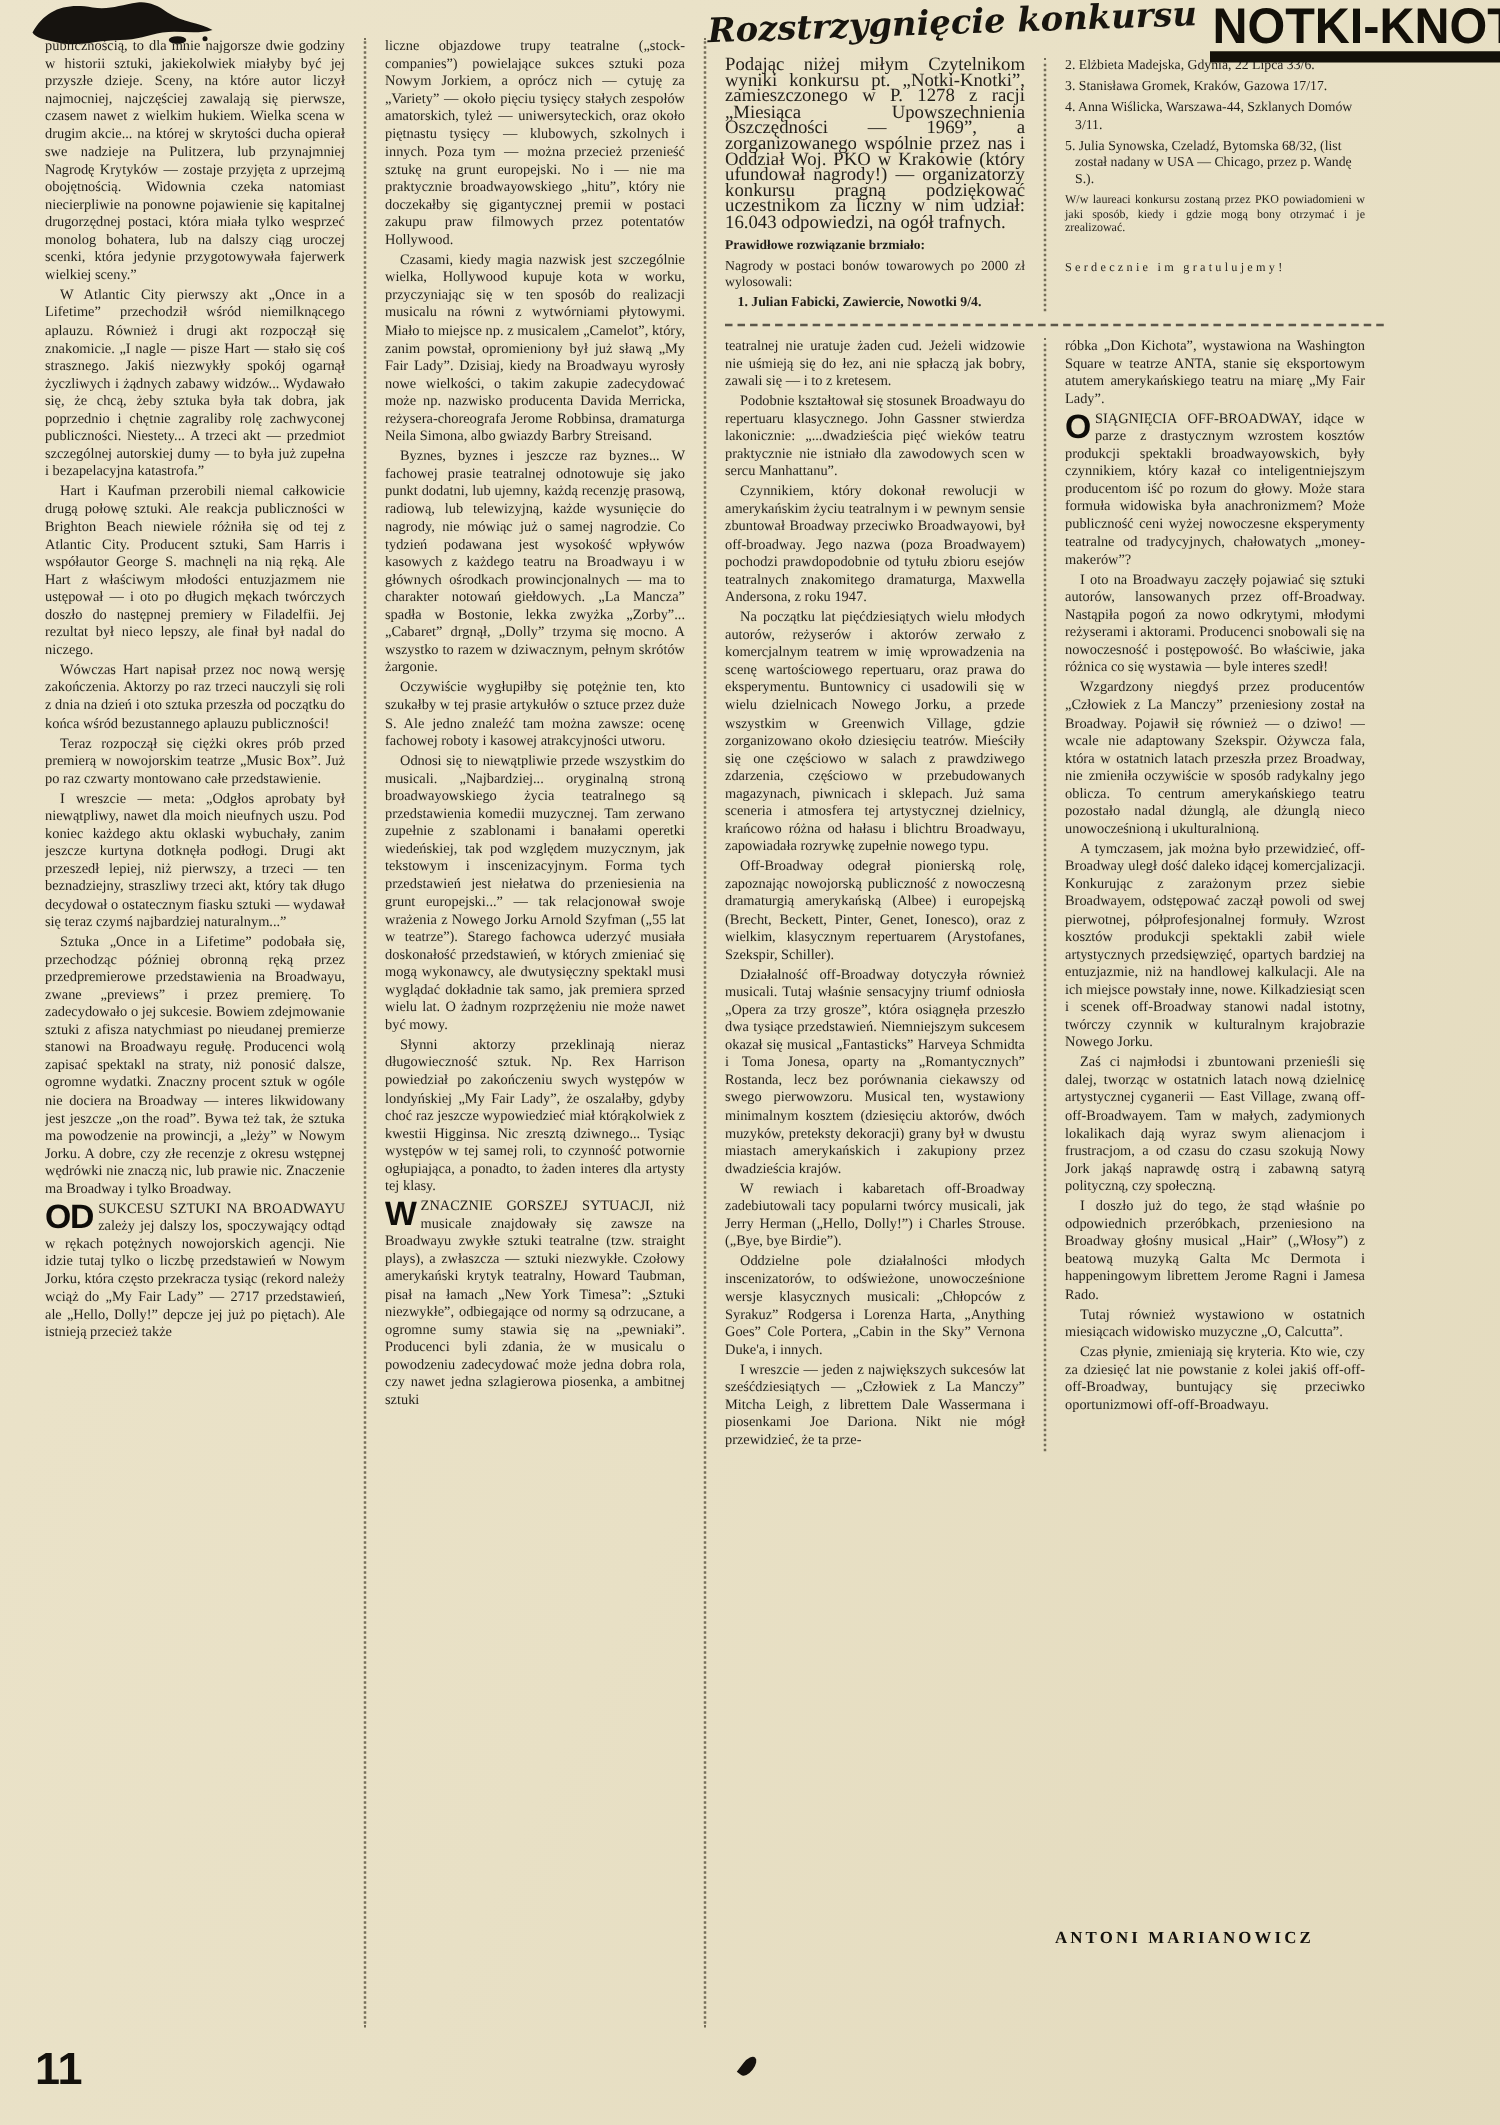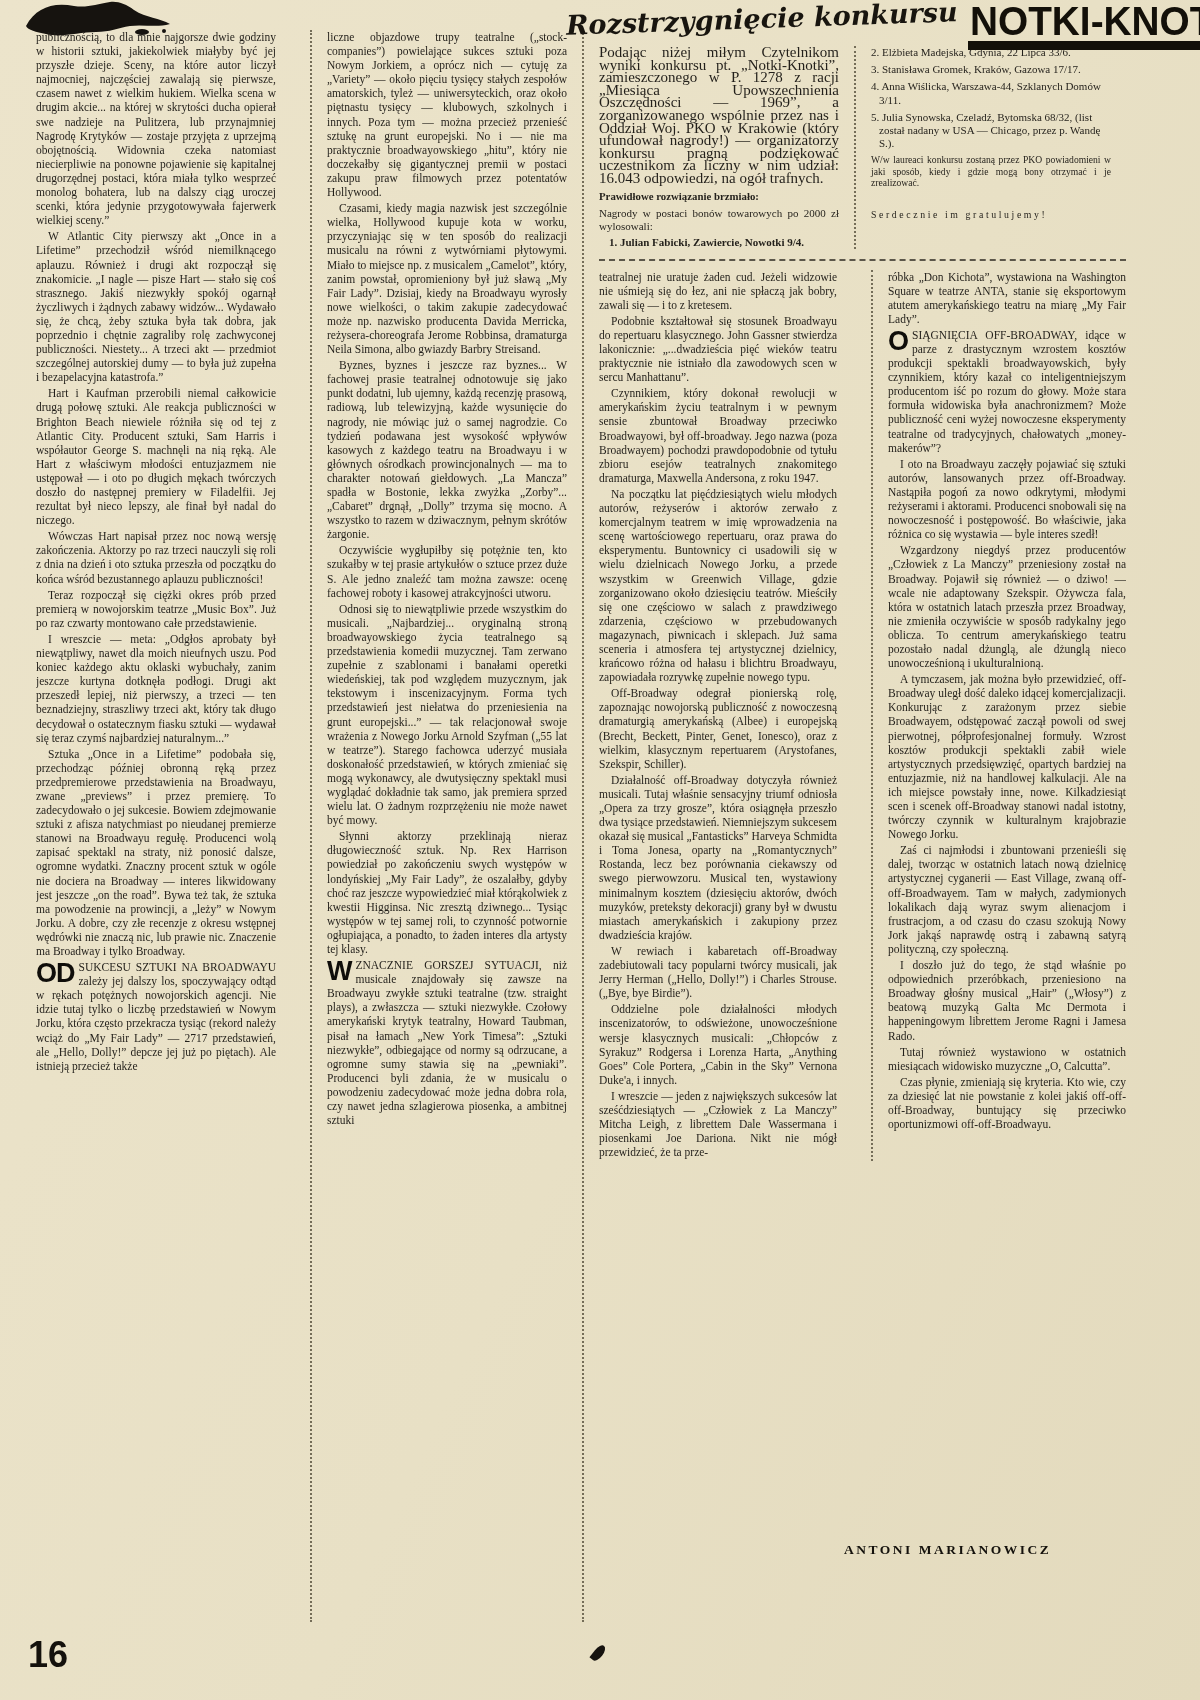--- a/index.html
+++ b/index.html
@@ -19,21 +19,21 @@
     font-size:27px; line-height:30px; transform:rotate(-2deg); white-space:nowrap; margin-top:2px; color:#18150f;
   }
   .block-title {
     font-family:"Liberation Sans", sans-serif; font-weight:bold; font-size:40px; line-height:38px;
     letter-spacing:0px; color:#131009; white-space:nowrap;
     border-bottom:9px solid #131009; padding:0 4px 1px 2px;
     transform:scaleX(.97); transform-origin:left top;
   }
 
   .main { position:absolute; left:36px; top:30px; width:1090px; height:1592px; display:flex; overflow:hidden; }
-  .pair { display:flex;gap:19px; }
+  .pair { display:flex; }
   .col { width:240px; font-size:11.5px; line-height:14.1px; text-align:justify; }
   .sep { border-left:2px dotted #746d58; padding-left:15px; margin-left:15px; }
   .right-pair { width:527px; display:flex; flex-direction:column; padding-top:16px; }
 
   .para { margin:0 0 2px 0; text-indent:12px; }
   .para.noindent { text-indent:0; }
   .dropcap {
     float:left; font-family:"Liberation Sans", sans-serif; font-weight:bold;
     font-size:27px; line-height:25px; padding:1px 4px 0 0; color:#0f0d09; letter-spacing:-1px;
   }
@@ -139,17 +139,17 @@
             <p class="para">Zaś ci najmłodsi i zbuntowani przenieśli się dalej, tworząc w ostatnich latach nową dzielnicę artystycznej cyganerii — East Village, zwaną off-off-Broadwayem. Tam w małych, zadymionych lokalikach dają wyraz swym alienacjom i frustracjom, a od czasu do czasu szokują Nowy Jork jakąś naprawdę ostrą i zabawną satyrą polityczną, czy społeczną.</p>
             <p class="para">I doszło już do tego, że stąd właśnie po odpowiednich przeróbkach, przeniesiono na Broadway głośny musical „Hair” („Włosy”) z beatową muzyką Galta Mc Dermota i happeningowym librettem Jerome Ragni i Jamesa Rado.</p>
             <p class="para">Tutaj również wystawiono w ostatnich miesiącach widowisko muzyczne „O, Calcutta”.</p>
             <p class="para">Czas płynie, zmieniają się kryteria. Kto wie, czy za dziesięć lat nie powstanie z kolei jakiś off-off-off-Broadway, buntujący się przeciwko oportunizmowi off-off-Broadwayu.</p>
           </div>
       </div>
 
     </div>
   </div>
 
-  <div class="page-number">16</div>
+  <div class="page-number">11</div>
   <div class="author">ANTONI MARIANOWICZ</div>
   <div class="ink-mark"></div>
 
 </div>
 
 </body></html>

